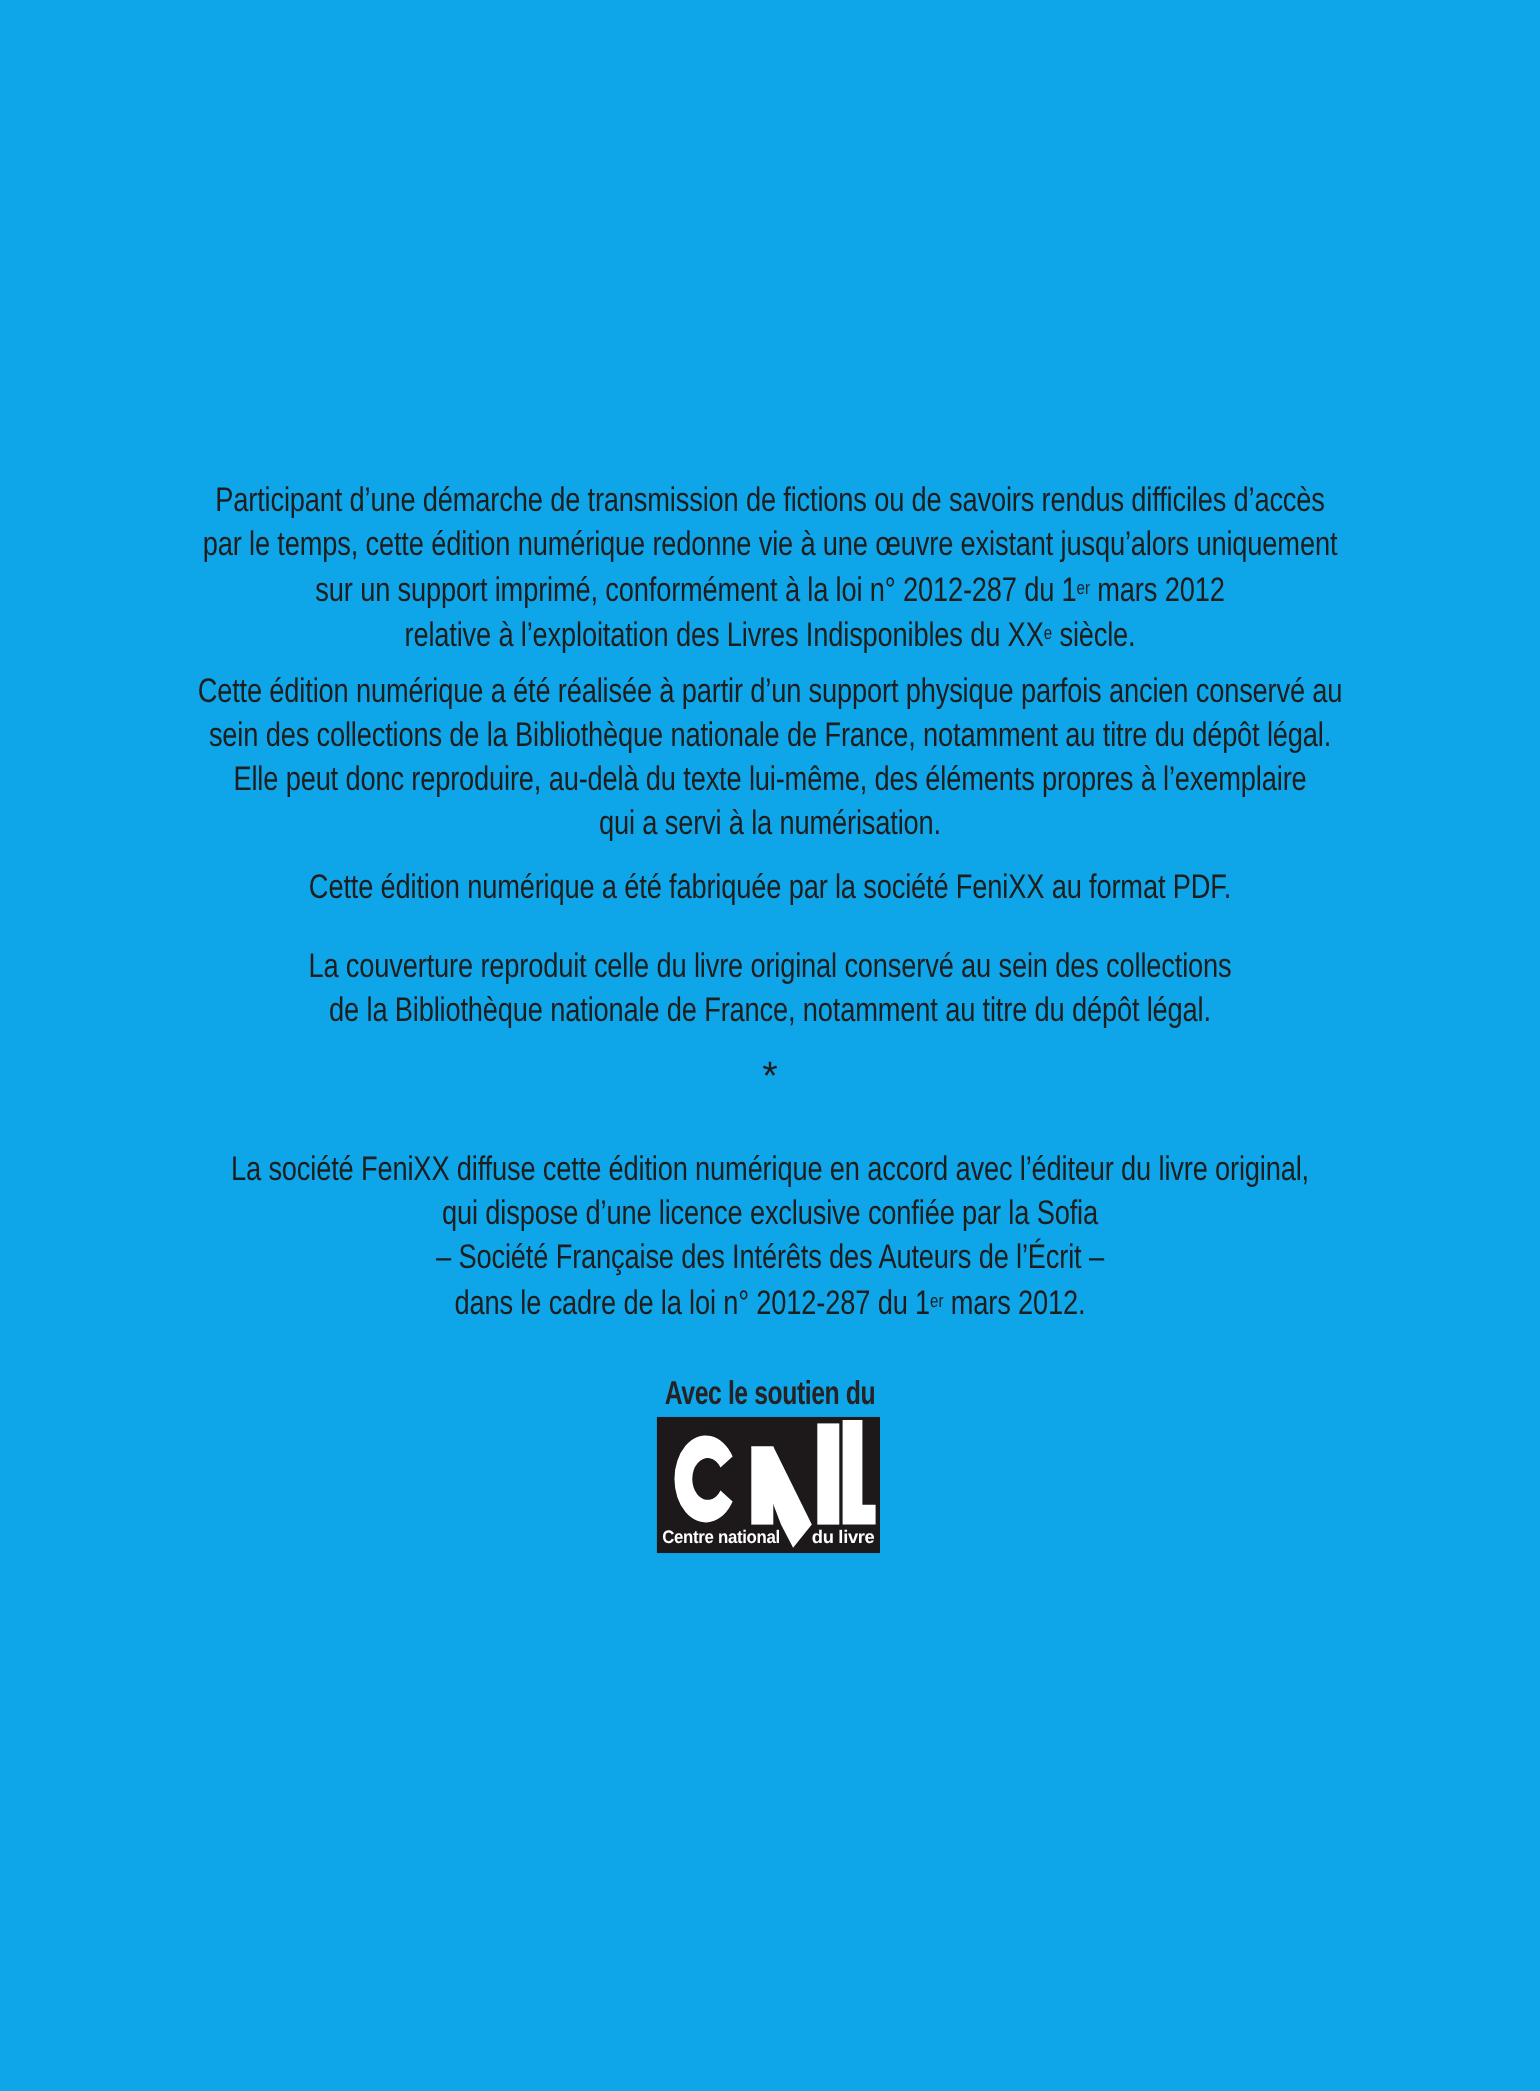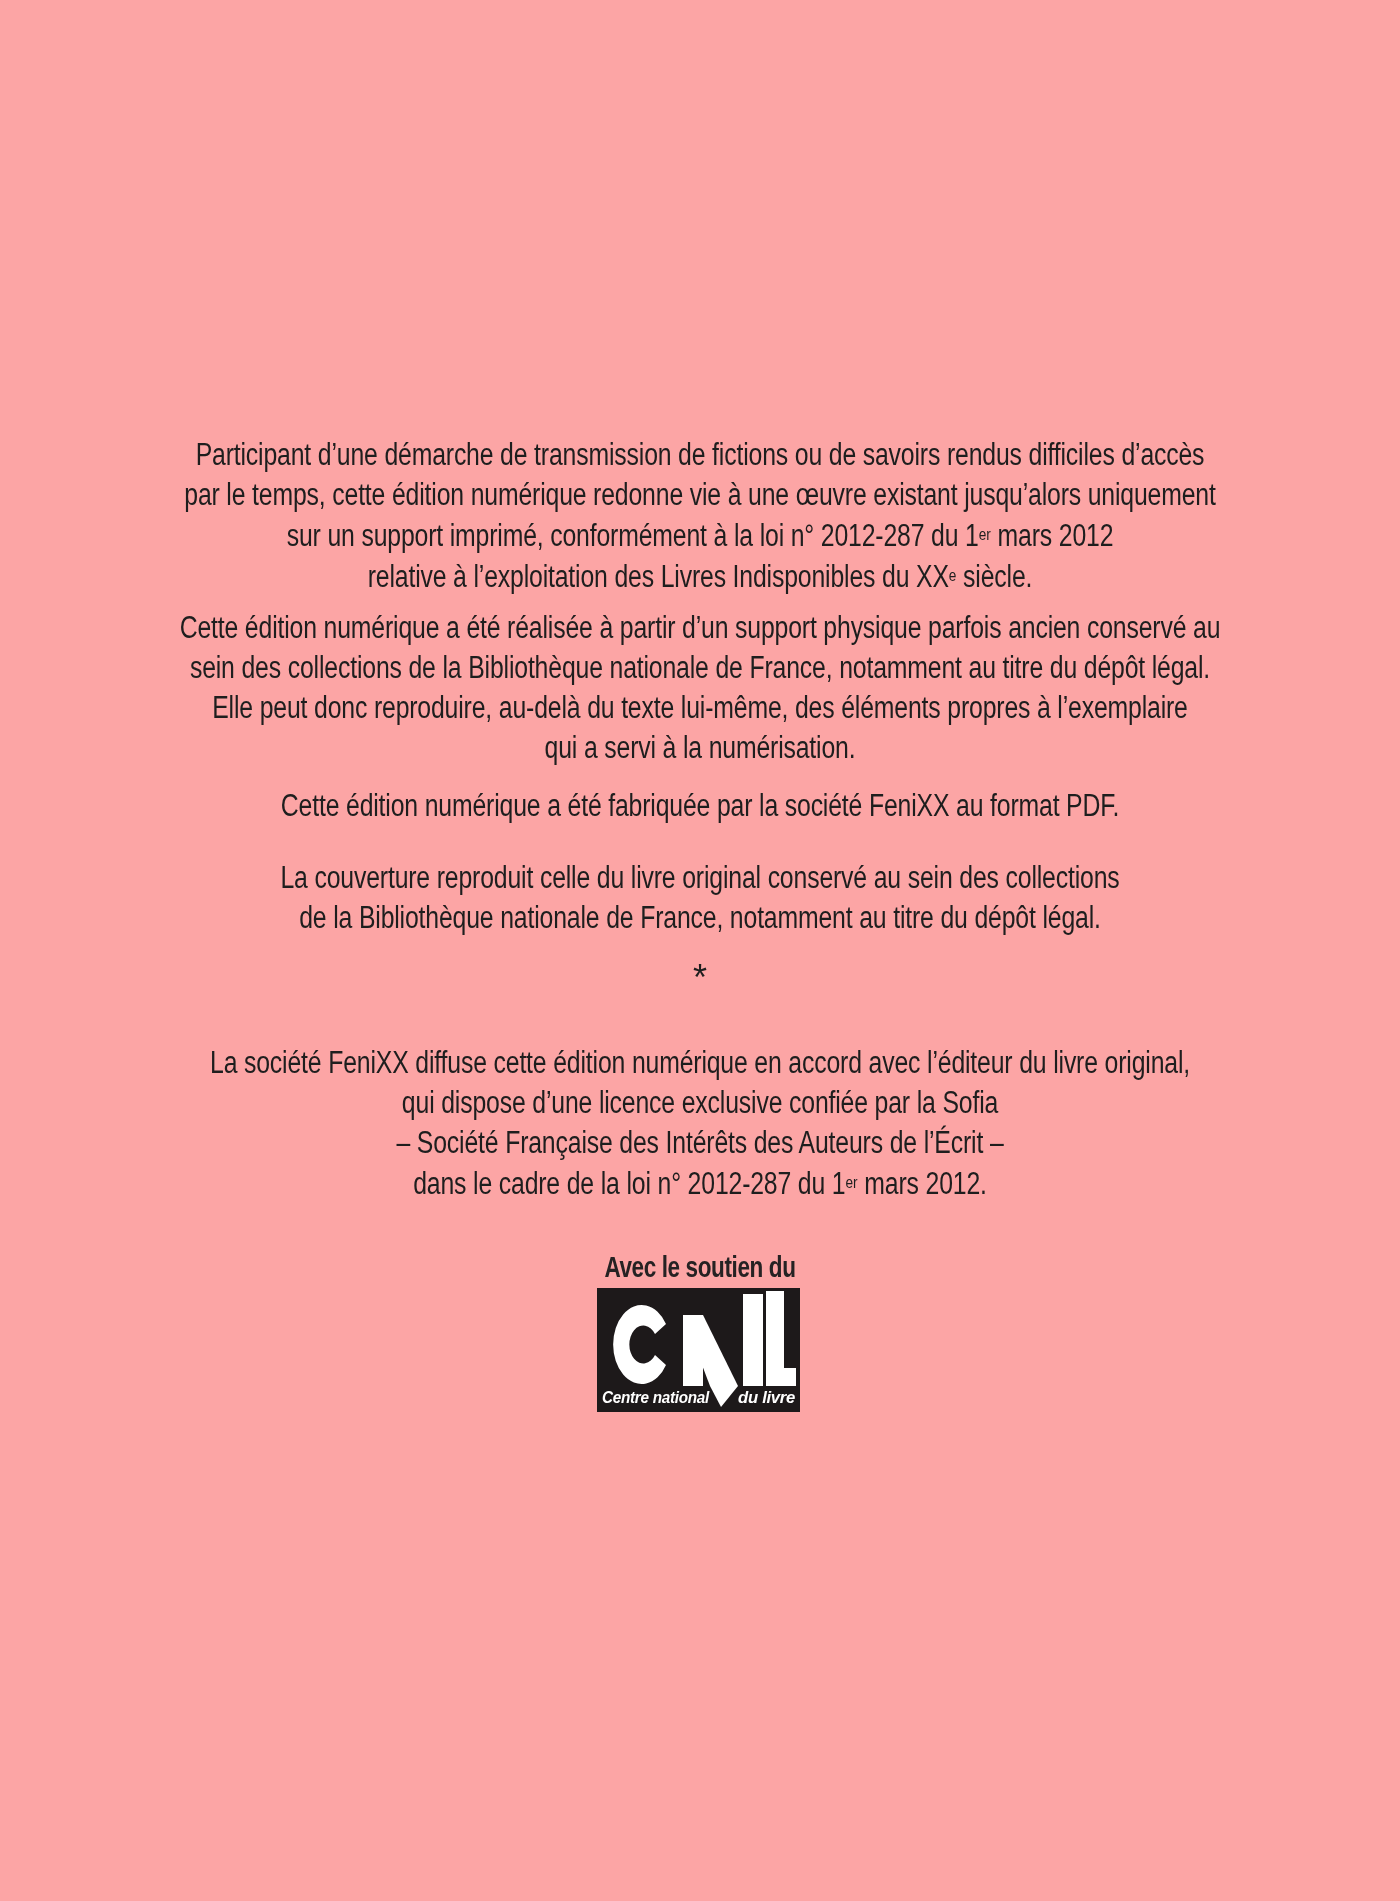--- a/index.html
+++ b/index.html
@@ -51,34 +51,33 @@
     transform: scaleX(0.75);
     transform-origin: 50% 0;
     white-space: nowrap;
   }
   .cnl-logo {
     position: absolute;
     left: 597px;
     top: 1288px;
     width: 166px;
     height: 124px;
-    font-style: italic;
   }
   .cnl-logo svg { display: block; }
   .cnl-caption-text {
     font-family: "Liberation Sans", "DejaVu Sans", sans-serif;
     font-weight: 700;
     font-size: 16.5px;
     letter-spacing: -0.3px;
   }
 </style>
 </head>
 <body>
 
-<div class="page" style="background: #fca5a5; color: rgb(30, 30, 30);">
+<div class="page" style="background: #0ea5e9; color: rgb(30, 30, 30);">
 
   <p class="para p-intro"><span>Participant d’une démarche de transmission de fictions ou de savoirs rendus difficiles d’accès</span><br><span>par le temps, cette édition numérique redonne vie à une œuvre existant jusqu’alors uniquement</span><br><span>sur un support imprimé, conformément à la loi n° 2012-287 du 1</span><span class="sup">er</span><span> mars 2012</span><br><span>relative à l’exploitation des Livres Indisponibles du XX</span><span class="sup">e</span><span> siècle.</span></p>
   <p class="para p-source"><span>Cette édition numérique a été réalisée à partir d’un support physique parfois ancien conservé au</span><br><span>sein des collections de la Bibliothèque nationale de France, notamment au titre du dépôt légal.</span><br><span>Elle peut donc reproduire, au-delà du texte lui-même, des éléments propres à l’exemplaire</span><br><span>qui a servi à la numérisation.</span></p>
   <p class="para p-maker"><span>Cette édition numérique a été fabriquée par la société FeniXX au format PDF.</span></p>
   <p class="para p-cover"><span>La couverture reproduit celle du livre original conservé au sein des collections</span><br><span>de la Bibliothèque nationale de France, notamment au titre du dépôt légal.</span></p>
   <p class="para p-star"><span>*</span></p>
   <p class="para p-diffuse"><span>La société FeniXX diffuse cette édition numérique en accord avec l’éditeur du livre original,</span><br><span>qui dispose d’une licence exclusive confiée par la Sofia</span><br><span>– Société Française des Intérêts des Auteurs de l’Écrit –</span><br><span>dans le cadre de la loi n° 2012-287 du 1</span><span class="sup">er</span><span> mars 2012.</span></p>
 
   <p class="support-caption">Avec le soutien du</p>
 

